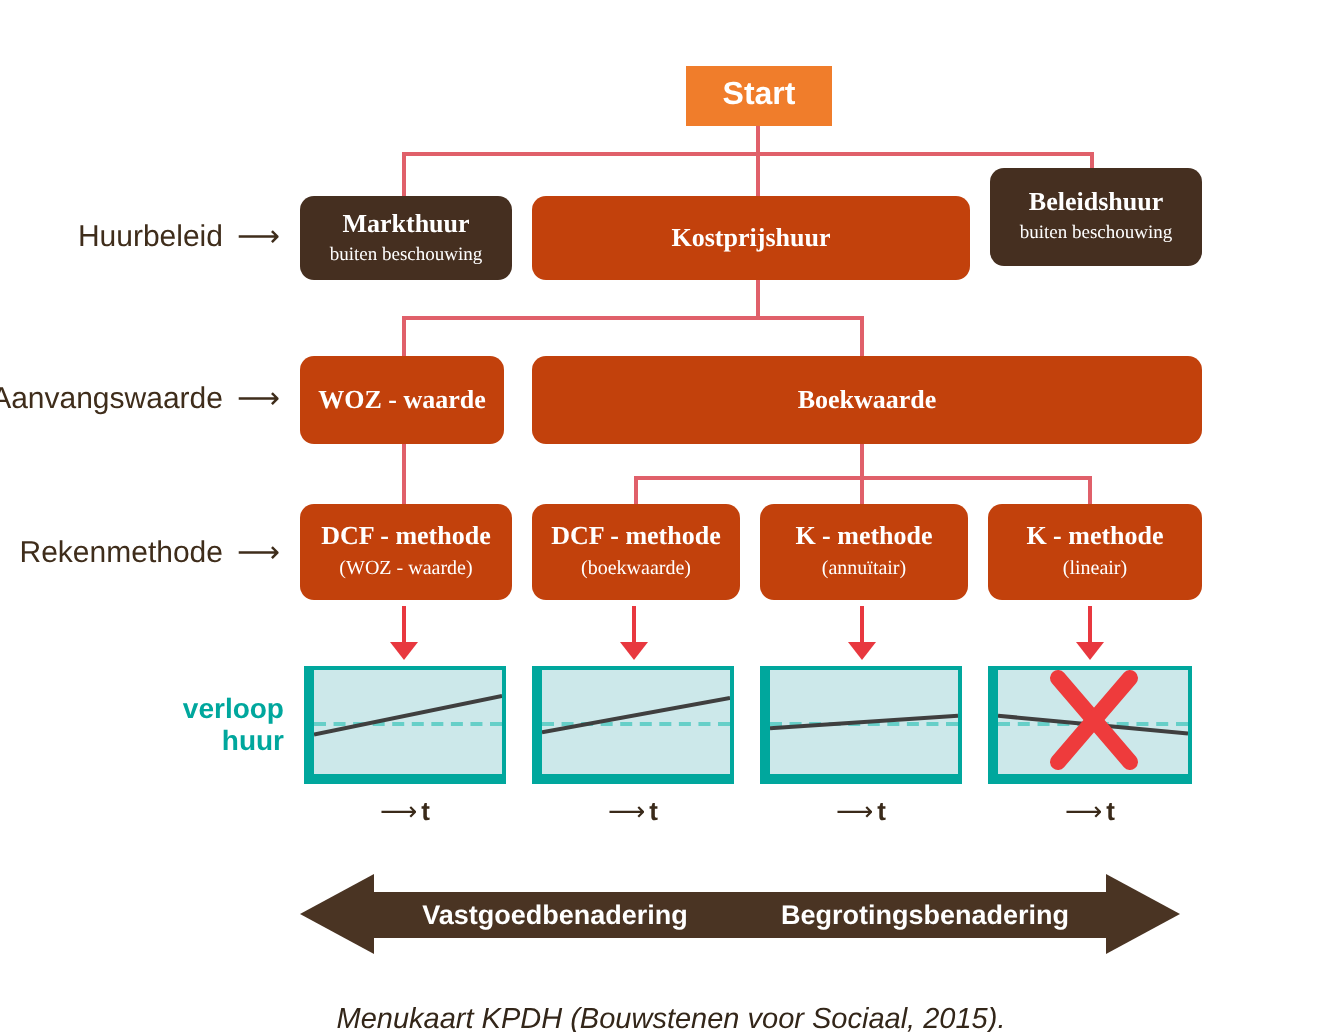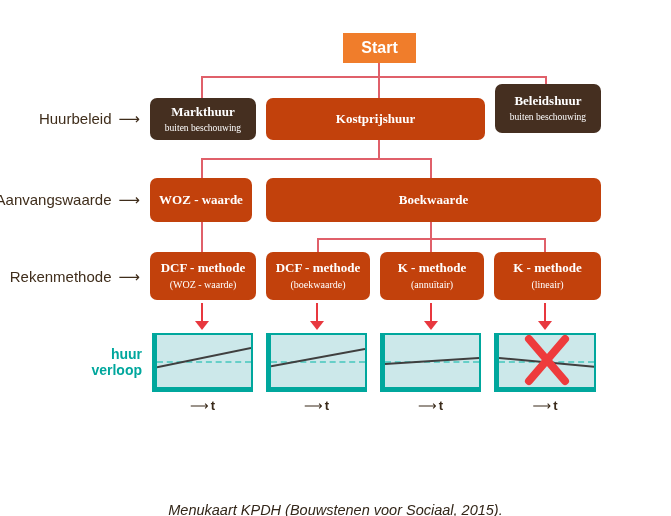--- a/index.html
+++ b/index.html
@@ -162,22 +162,22 @@
   <div class="redarrow" style="left:424px;top:303px;">
       <div class="stem"></div>
       <div class="head"></div>
     </div>
   <div class="redarrow" style="left:538px;top:303px;">
       <div class="stem"></div>
       <div class="head"></div>
     </div>
 
   <div class="huurlabel">
+    <div>verloop</div>
     <div>huur</div>
-    <div>verloop</div>
   </div>
 
   <div class="chart" style="left:152px;top:333px;width:101px;">
     <div class="dash" style="top: 50%;"></div>
     <svg class="trend" viewBox="0 0 100 100" preserveAspectRatio="none">
       <polyline fill="none" stroke="#3F3F3F" stroke-width="2" vector-effect="non-scaling-stroke" points="0,62 100,25"></polyline>
     </svg>
 
   </div>
   <div class="chart" style="left:266px;top:333px;width:101px;">
@@ -215,16 +215,24 @@
   </div>
   <div class="tlabel" style="left:380px;top:397px;width:101px;">
     <span>⟶</span>
     <span class="t">t</span>
   </div>
   <div class="tlabel" style="left:494px;top:397px;width:102px;">
     <span>⟶</span>
     <span class="t">t</span>
   </div>
 
+  <div class="bigarrow">
+    <div class="head-l"></div>
+    <div class="bodybar">
+      <span>Vastgoedbenadering</span>
+      <span>Begrotingsbenadering</span>
+    </div>
+    <div class="head-r"></div>
+  </div>
 
   <div class="caption">Menukaart KPDH (Bouwstenen voor Sociaal, 2015).</div>
 
 </div>
 
 </body></html>

